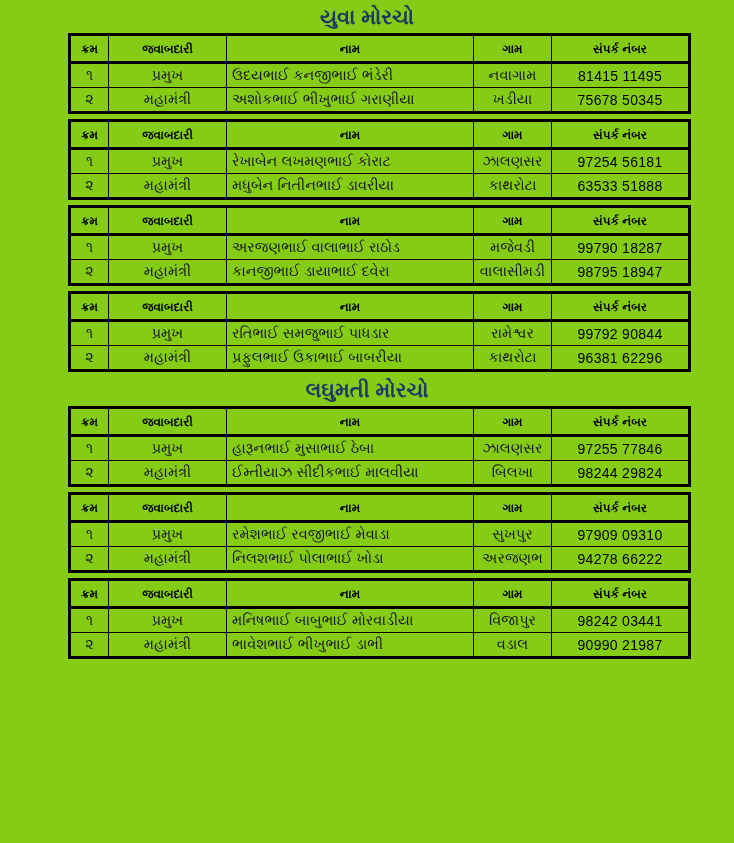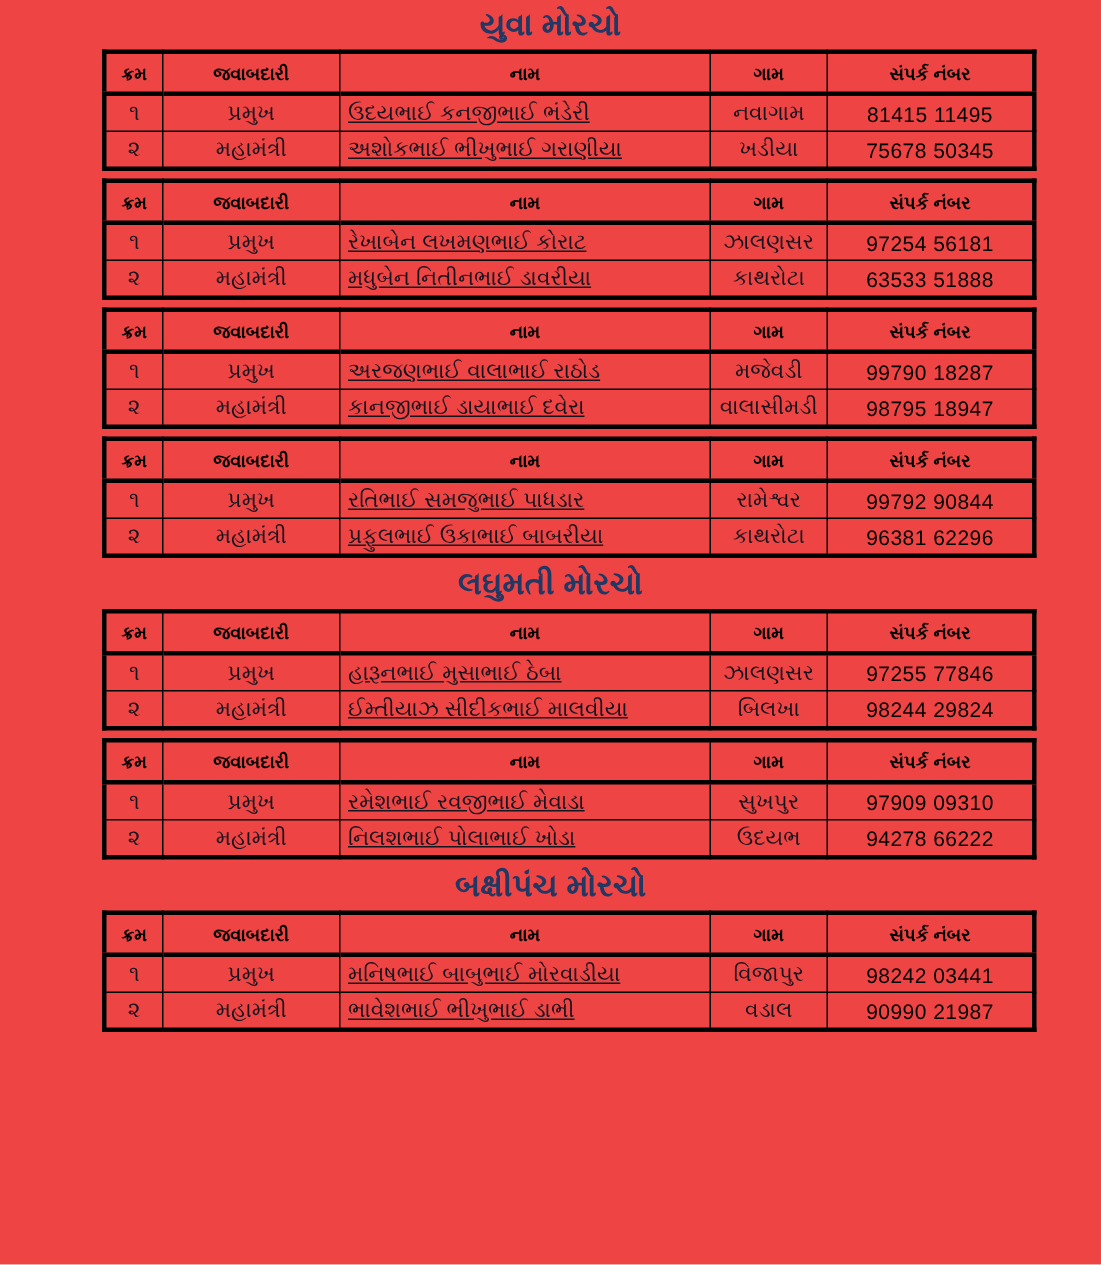--- a/index.html
+++ b/index.html
@@ -1,38 +1,38 @@
 <!DOCTYPE html>
 <html><head>
 <meta charset="utf-8">
 <style>
   html, body { margin:0; padding:0; background:#ffffff; }
   body { font-family:"Liberation Sans", sans-serif; }
-  .page { width:734px; height:843px; background:#ef4444; overflow:hidden; padding-top:2px; box-sizing:border-box; }
+  .page { width:734px; height:843px; background:#84cc16; overflow:hidden; padding-top:2px; box-sizing:border-box; }
   .block { margin-bottom:5px; }
   .title {
     text-align:center; font-weight:700; font-size:21px; line-height:25px;
     color:#1f3864; margin:2px 0 4px 0;
   }
   table.roster {
     border-collapse:collapse; table-layout:fixed;
     margin-left:68px; width:620px;
     border:3px solid #000000;
   }
   .roster th, .roster td {
     border:1.5px solid #000000; text-align:center;
     overflow:hidden; white-space:nowrap; box-sizing:border-box;
   }
   .roster thead th {
     border-bottom:3px solid #000000;
     font-size:12px; font-weight:700; color:#000000;
     height:28px; padding:1px 2px;
   }
   .roster td { font-size:14.5px; color:#15151f; height:25px; padding:1px 2px; }
-  td.t-naam { text-align:left; padding-left:5px;text-decoration:underline; }
+  td.t-naam { text-align:left; padding-left:5px; }
   td.t-num { font-size:14px; color:#000000; letter-spacing:0.3px; }
   col.w-kram { width:39px; } col.w-jav { width:118px; } col.w-naam { width:247px; }
   col.w-gaam { width:78px; } col.w-num { width:138px; }
 </style>
 </head>
 <body>
 
 <div class="page">
 
   <section class="block">
@@ -245,29 +245,28 @@
           <td class="t-kram">૧</td>
           <td class="t-jav">પ્રમુખ</td>
           <td class="t-naam">રમેશભાઈ રવજીભાઈ મેવાડા</td>
           <td class="t-gaam">સુખપુર</td>
           <td class="t-num">97909 09310</td>
         </tr>
         <tr>
           <td class="t-kram">૨</td>
           <td class="t-jav">મહામંત્રી</td>
           <td class="t-naam">નિલશભાઈ પોલાભાઈ ખોડા</td>
-          <td class="t-gaam">ઉદયભ</td>
+          <td class="t-gaam">અરજણભ</td>
           <td class="t-num">94278 66222</td>
         </tr>
       </tbody>
     </table>
   </section>
 
   <section class="block">
-    <div class="title">બક્ષીપંચ મોરચો</div>
     <table class="roster">
       <colgroup>
           <col class="w-kram">
           <col class="w-jav">
           <col class="w-naam">
           <col class="w-gaam">
           <col class="w-num">
         </colgroup>
       <thead>
         <tr>

